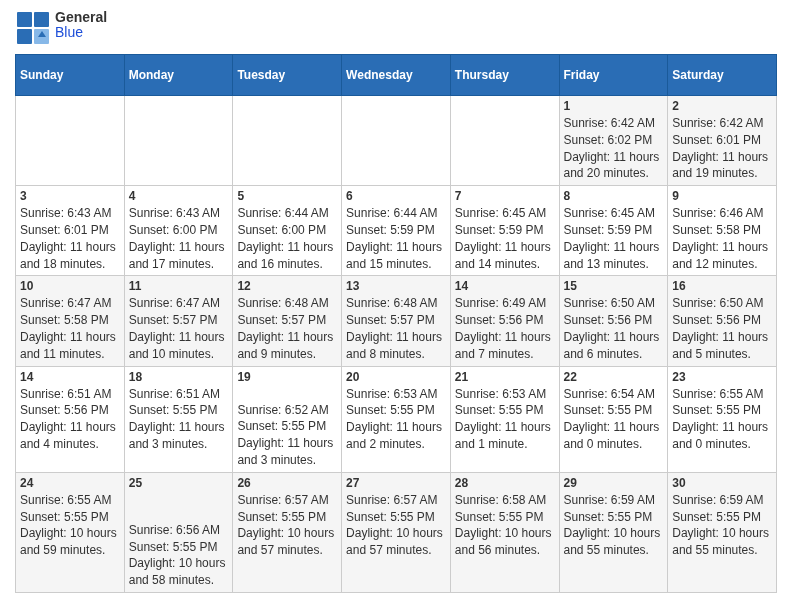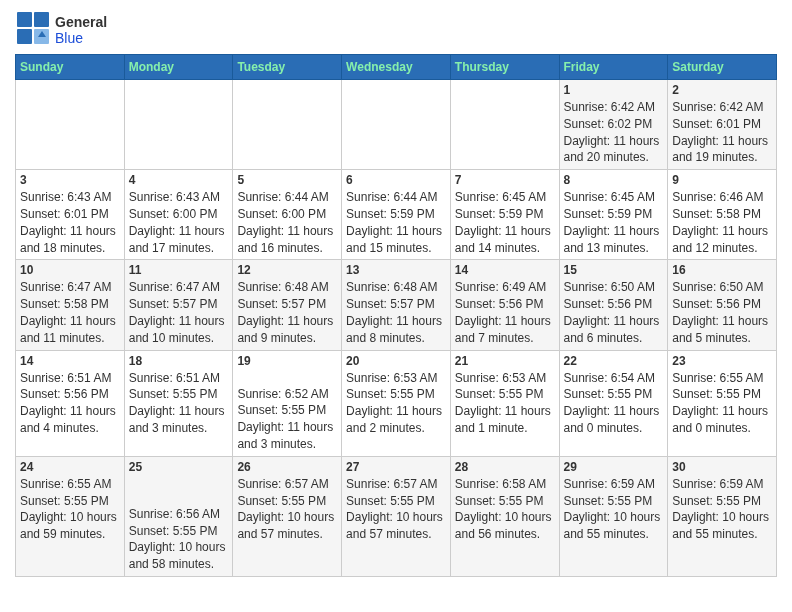--- a/index.html
+++ b/index.html
@@ -16,21 +16,21 @@
       padding: 10px 15px;
     }
     .header {
       display: flex;
       justify-content: space-between;
       align-items: flex-start;
       margin-bottom: 8px;
     }
     .logo {
       display: flex;
-      align-items: flex-end;
+      align-items: flex-start;
       gap: 4px;
     }
     .title-block {
       text-align: right;
     }
     .month-title {
       font-size: 32px;
       font-weight: bold;
       color: #333;
     }
@@ -38,24 +38,24 @@
       font-size: 14px;
       color: #555;
     }
     .calendar {
       width: 100%;
       border-collapse: collapse;
       table-layout: fixed;
     }
     .calendar thead th {
       background: #2a6db5;
-      color: #86efac;
+      color: #ffffff;
       font-size: 12px;
       font-weight: bold;
-      padding: 5px 4px;
+      padding: 13px 4px;
       text-align: left;
       border: 1px solid #1a5a9a;
     }
     .calendar tbody td {
       border: 1px solid #ccc;
       vertical-align: top;
       padding: 3px 4px;
       font-size: 9.5px;
       color: #333;
       height: 86px;

